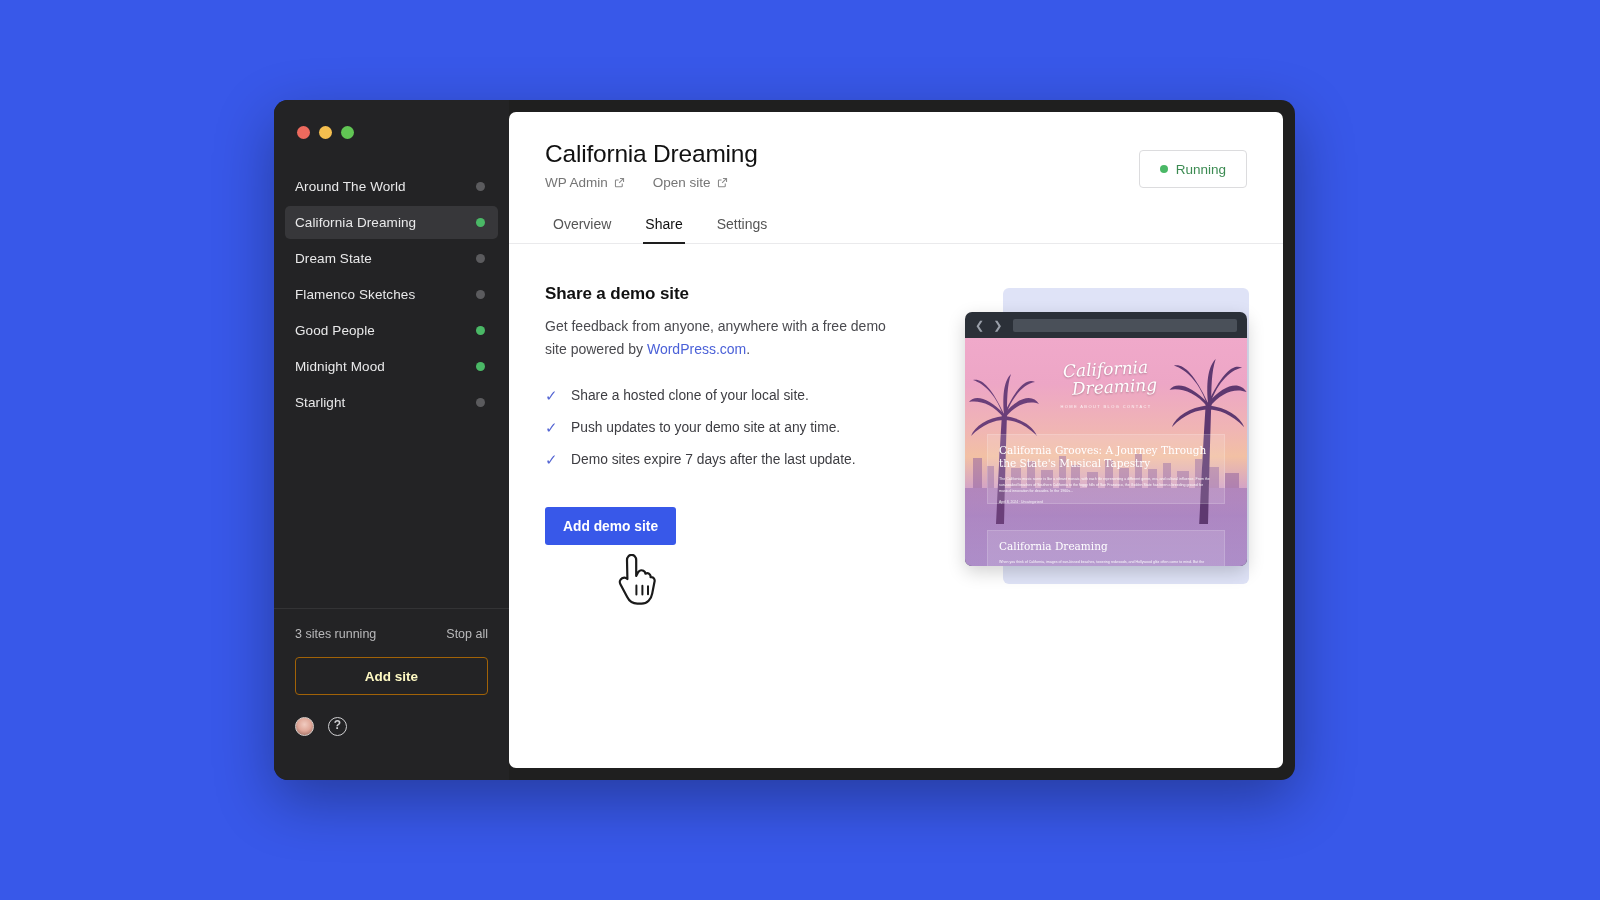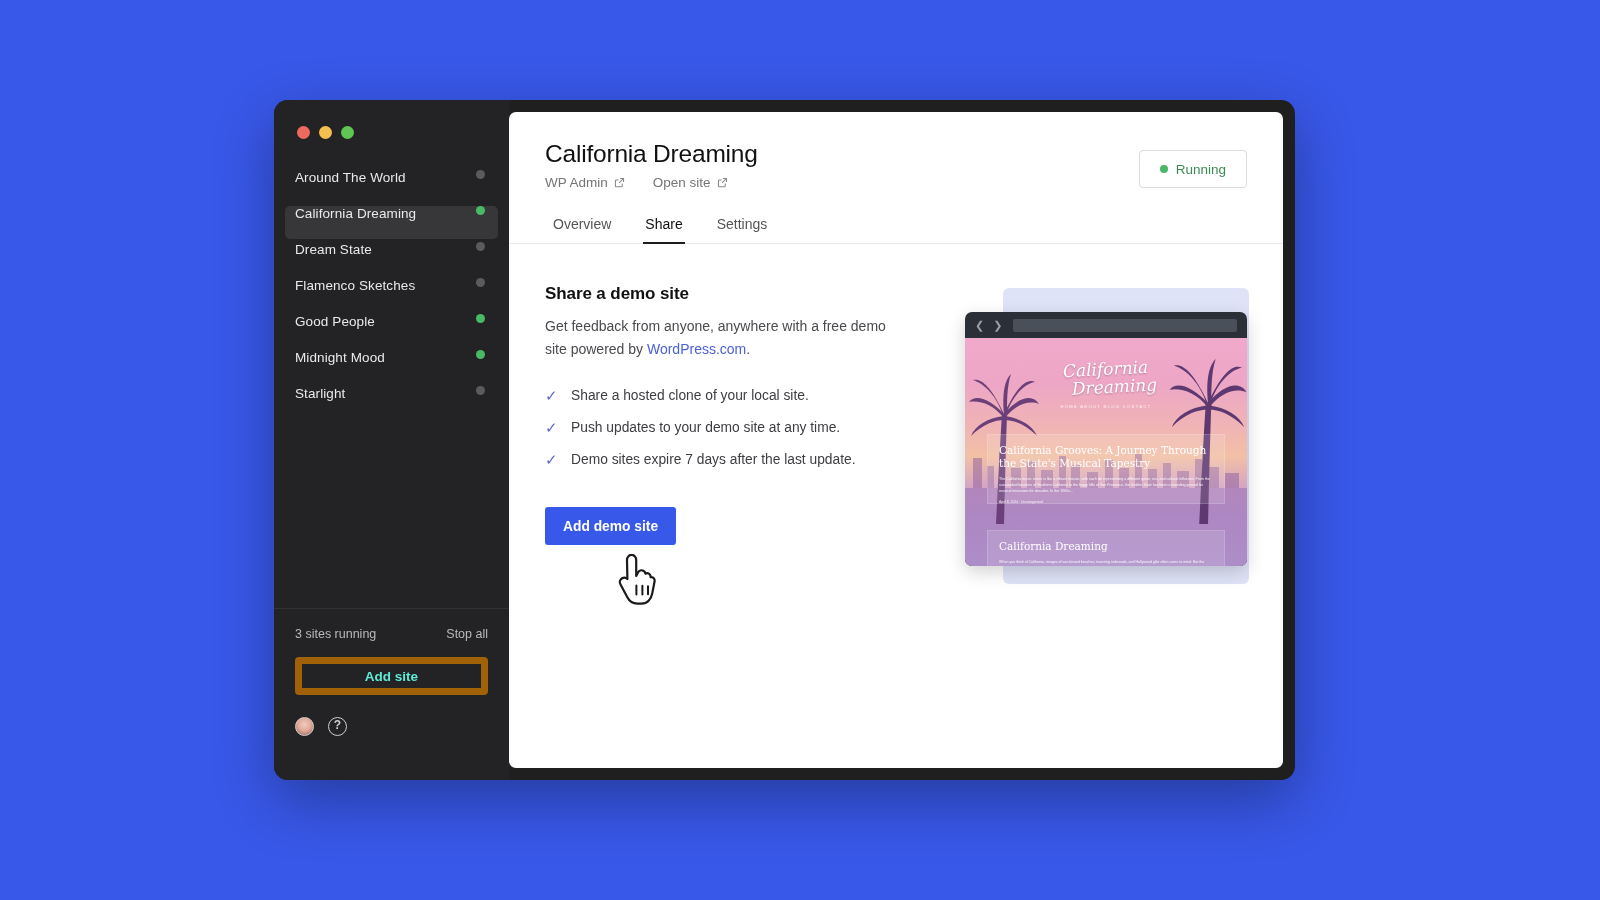--- a/index.html
+++ b/index.html
@@ -48,20 +48,21 @@
   .site-list {
     margin-top: 14px;
     padding: 0 11px;
     flex: 1 1 auto;
     overflow: hidden;
   }
   .site-item {
     height: 33px;
     border-radius: 5px;
     display: flex;
+    align-items: center;
     padding: 0 13px 0 10px;
     margin-bottom: 3px;
     cursor: default;
     gap: 36px;
   }
   .site-item.active { background: #37373a; }
   .site-name {
     flex: 1 1 auto;
     color: #e9e9ea;
     font-size: 13.5px;
@@ -88,24 +89,24 @@
     margin-bottom: 16px;
   }
   .footer-row span {
     color: #b9b9bb;
     font-size: 12.5px;
   }
   .stop-all { cursor: pointer; }
   .add-site-btn {
     width: 100%;
     height: 38px;
-    border: 7px solid #a16207;
+    border: 1px solid #a16207;
     border-radius: 4px;
     background: transparent;
-    color: #5eead4;
+    color: #fef9c3;
     font-size: 13.5px;
     font-weight: 600;
     font-family: inherit;
     cursor: pointer;
   }
   .footer-icons {
     display: flex;
     align-items: center;
     gap: 14px;
     margin-top: 22px;

